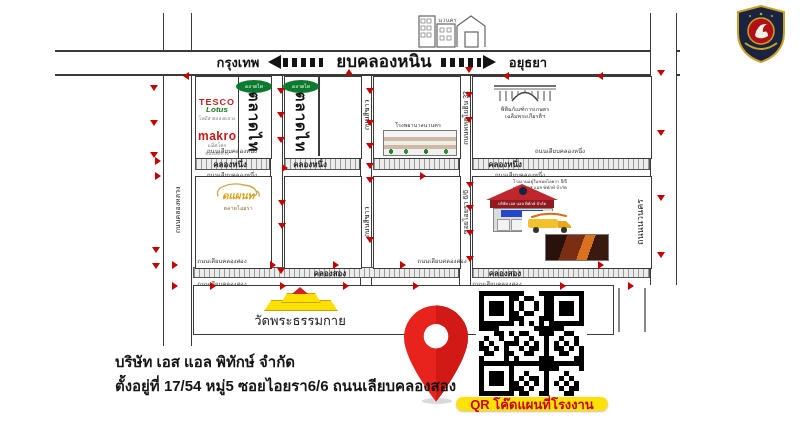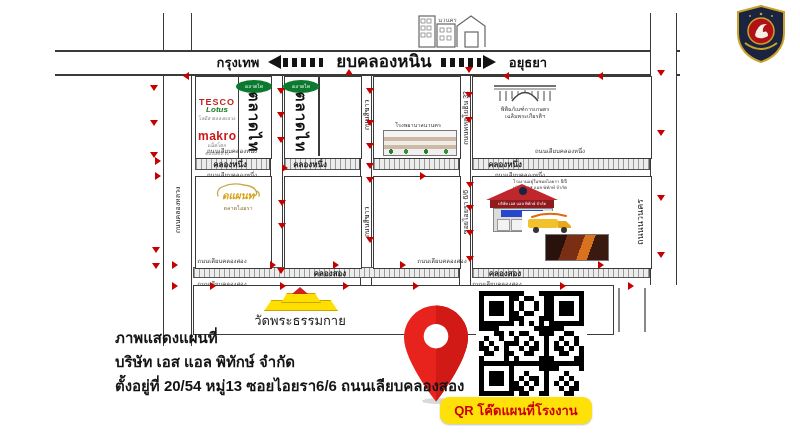--- a/index.html
+++ b/index.html
@@ -657,27 +657,26 @@
       <i class="f"></i>
       <i class="f"></i>
       <i></i>
       <i></i>
       <i></i>
       <i class="f"></i>
       <i class="f"></i>
       <i></i>
       <i></i>
     </div>
-  <div class="qr-pill" style="left:440px;top:397px;width:152px;height:27px;border-radius:9px;">
+  <div class="qr-pill" style="left:456px;top:397px;width:152px;height:14px;border-radius:9px;">
     <span>QR โค๊ดแผนที่โรงงาน</span>
   </div>
 
-  <div class="addr addr1" style="top:326px;">ภาพแสดงแผนที่</div>
   <div class="addr addr1" style="top:350px;">บริษัท เอส แอล พิทักษ์ จำกัด</div>
-  <div class="addr addr3" style="top:374px;">ตั้งอยู่ที่ 20/54 หมู่13 ซอยไอยรา6/6 ถนนเลียบคลองสอง</div>
+  <div class="addr addr3" style="top:374px;">ตั้งอยู่ที่ 17/54 หมู่5 ซอยไอยรา6/6 ถนนเลียบคลองสอง</div>
 
   <div class="abs" style="left:735px;top:5px;width:52px;height:58px;">
     <svg width="52" height="58" viewBox="0 0 52 58">
       <path d="M26 1 L49 7 V28 C49 44 38 53 26 57 C14 53 3 44 3 28 V7 Z" fill="#1a2340" stroke="#c9a227" stroke-width="2"></path>
       <circle cx="26" cy="26" r="13" fill="#b01116" stroke="#c9a227" stroke-width="1.5"></circle>
       <path d="M20 30 Q23 18 32 19 Q27 22 28 27 Q33 25 33 31 Q27 35 21 32 Z" fill="#f5f0e6"></path>
       <path d="M10 38 Q26 50 42 38" fill="none" stroke="#c9a227" stroke-width="2"></path>
       <circle cx="26" cy="9" r="1.3" fill="#c9a227"></circle>
         <circle cx="15" cy="11" r="1" fill="#c9a227"></circle>
         <circle cx="37" cy="11" r="1" fill="#c9a227"></circle>

